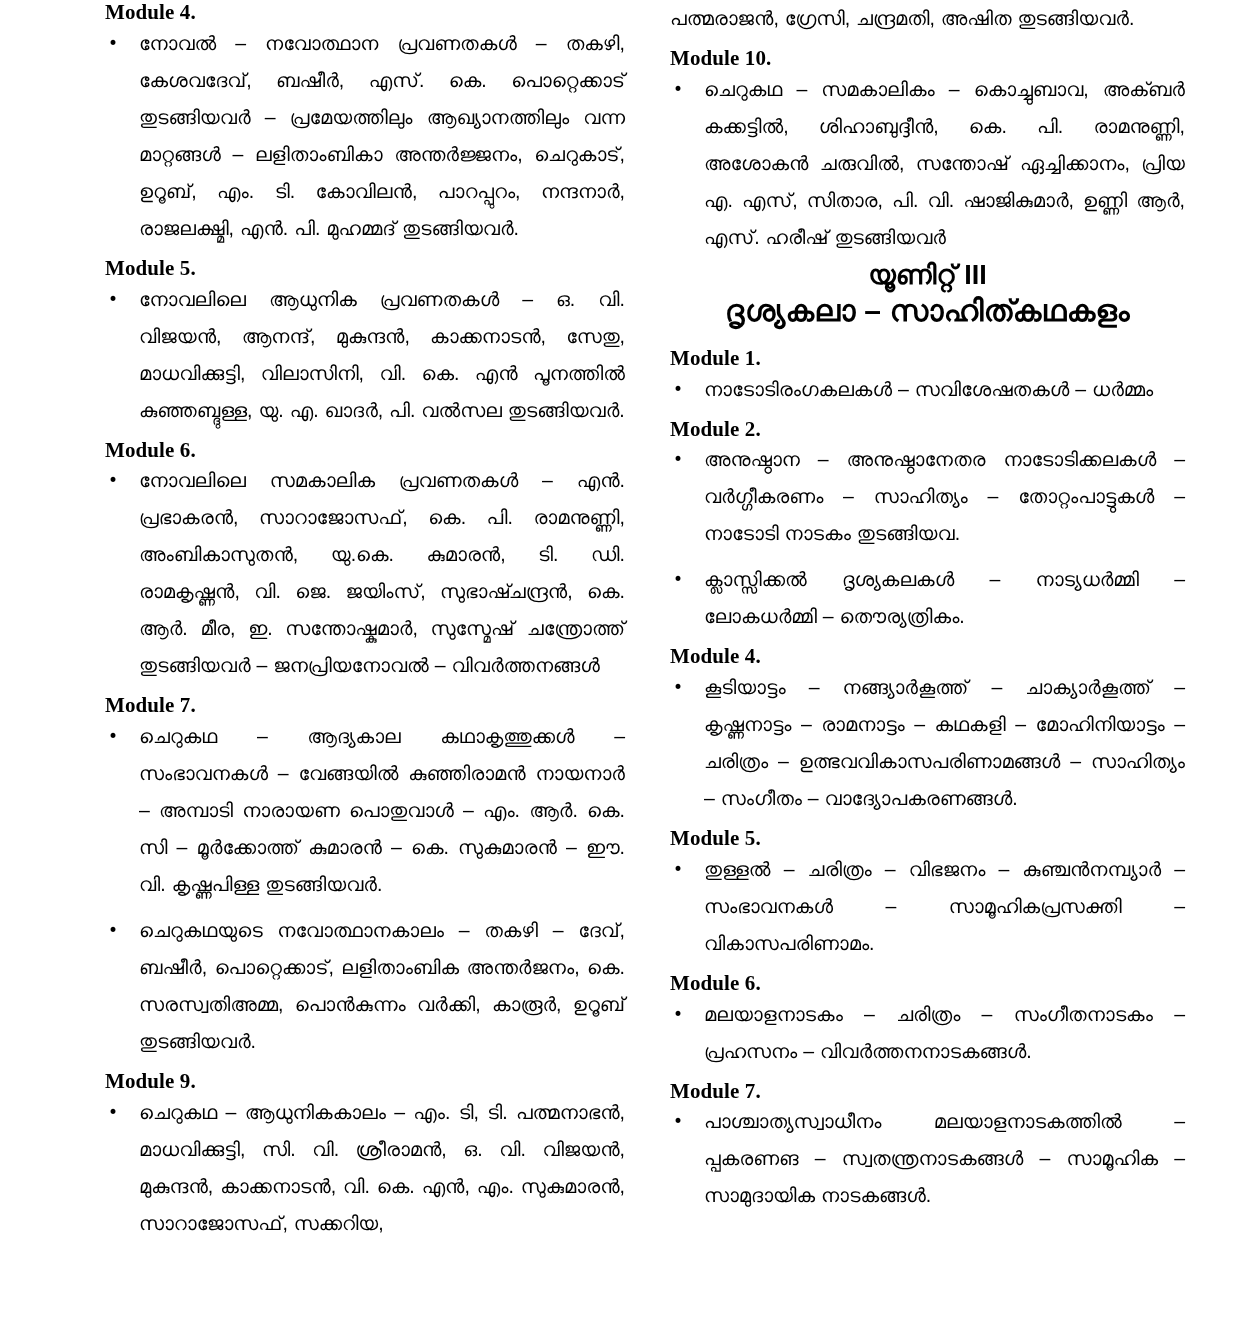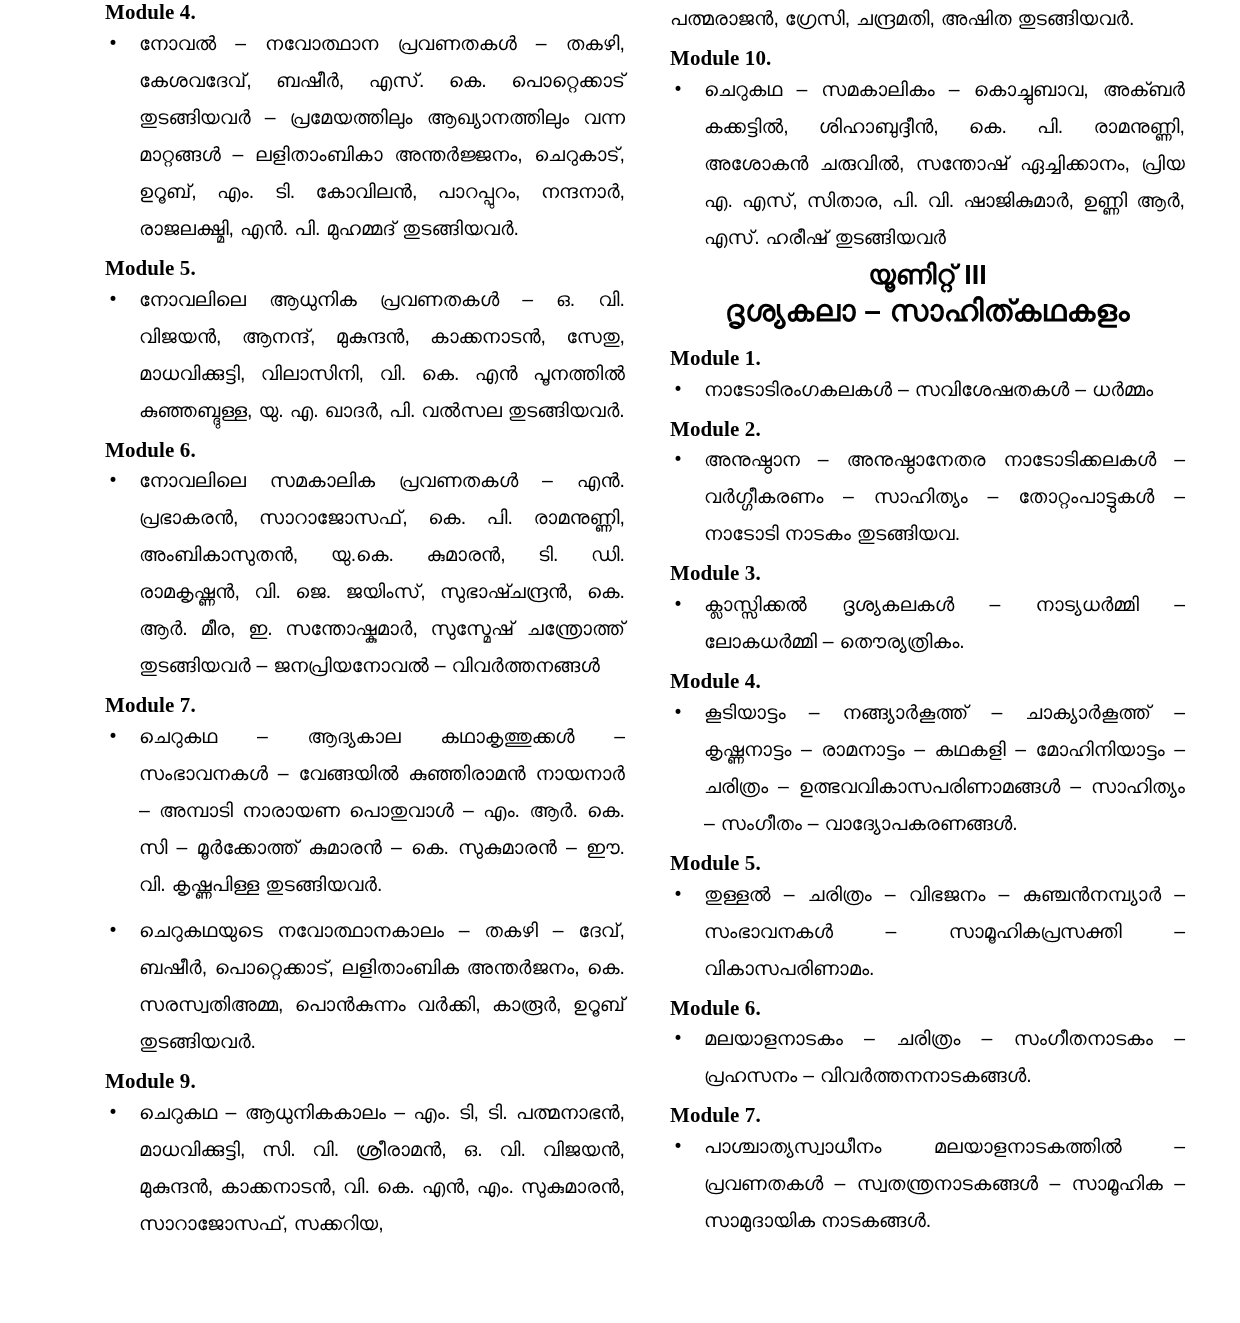--- a/index.html
+++ b/index.html
@@ -202,21 +202,20 @@
 
     <div class="block">
       <div class="module-heading">Module 2.</div>
       <div class="bullet-item">
         <span class="bullet-mark">•</span>
         <span class="bullet-body">അനുഷ്ഠാന – അനുഷ്ഠാനേതര നാടോടിക്കലകൾ – വർഗ്ഗീകരണം – സാഹിത്യം – തോറ്റംപാട്ടുകൾ – നാടോടി നാടകം തുടങ്ങിയവ.</span>
       </div>
     </div>
 
     <div class="block">
-      <div class="module-heading">Module 3.</div>
       <div class="bullet-item">
         <span class="bullet-mark">•</span>
         <span class="bullet-body">ക്ലാസ്സിക്കൽ ദൃശ്യകലകൾ – നാട്യധർമ്മി – ലോകധർമ്മി – തൌര്യത്രികം.</span>
       </div>
     </div>
 
     <div class="block">
       <div class="module-heading">Module 4.</div>
       <div class="bullet-item">
         <span class="bullet-mark">•</span>
@@ -237,19 +236,19 @@
       <div class="bullet-item">
         <span class="bullet-mark">•</span>
         <span class="bullet-body">മലയാളനാടകം – ചരിത്രം – സംഗീതനാടകം – പ്രഹസനം – വിവർത്തനനാടകങ്ങൾ.</span>
       </div>
     </div>
 
     <div class="block">
       <div class="module-heading">Module 7.</div>
       <div class="bullet-item">
         <span class="bullet-mark">•</span>
-        <span class="bullet-body">പാശ്ചാത്യസ്വാധീനം മലയാളനാടകത്തിൽ – പ്രവണതകൾ – സ്വതന്ത്രനാടകങ്ങൾ – സാമൂഹിക – സാമുദായിക നാടകങ്ങൾ.</span>
+        <span class="bullet-body">പാശ്ചാത്യസ്വാധീനം മലയാളനാടകത്തിൽ – പ്പകരണങ – സ്വതന്ത്രനാടകങ്ങൾ – സാമൂഹിക – സാമുദായിക നാടകങ്ങൾ.</span>
       </div>
     </div>
 
   </div>
 
 </div>
 
 </body></html>

